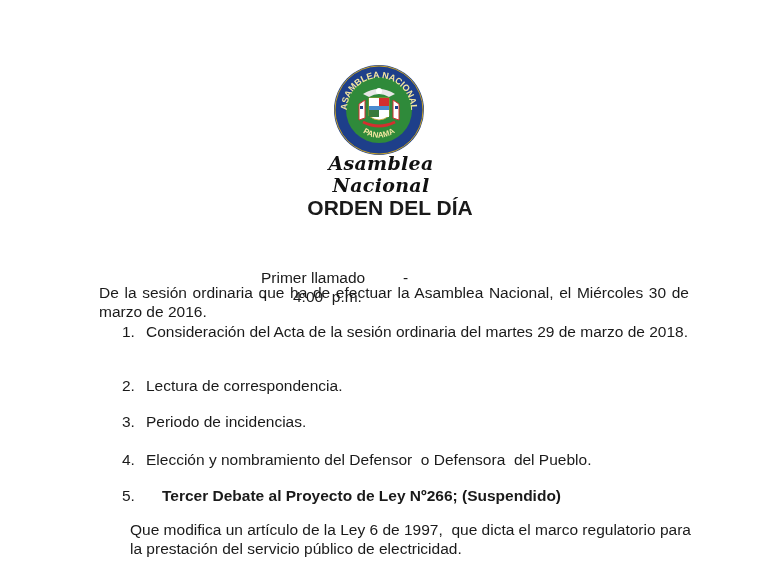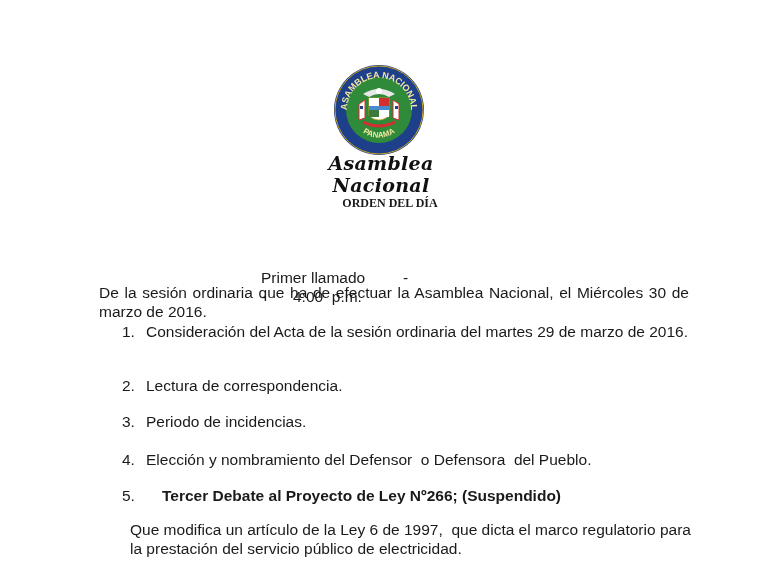--- a/index.html
+++ b/index.html
@@ -18,21 +18,21 @@
     }
     .script-title {
       position: absolute; left: 296px; top: 152px;
       width: 170px; text-align: center;
       font-family: "DejaVu Serif", serif;
       font-style: italic; font-weight: bold;
       font-size: 19px; letter-spacing: 0.3px; color: #111;
     }
     .doc-title {
       position: absolute; left: 0; top: 196px; width: 780px;
-      text-align: center; font-weight: bold; font-size: 12px; font-family: Liberation Serif, serif;
+      text-align: center; font-weight: bold; font-size: 21px;
     }
     .intro {
       position: absolute; left: 99px; top: 248px; width: 590px;
       font-size: 15.5px; line-height: 19px; text-align: justify;
       text-align-last: left;
       margin-top: 35px;
     }
     .calls {
       position: absolute; left: 261px; top: 269px;
       font-size: 15.5px; line-height: 18px;
@@ -104,21 +104,21 @@
   </div>
   <div class="call-row">
     <span class="call-dash">-</span>
     <span class="call-time" style="white-space:pre">4:00  p.m.</span>
   </div>
 </div>
 
 <div class="items">
   <div class="item" style="top:0px">
     <span class="item-num">1.</span>
-    <span class="item-text">Consideración del Acta de la sesión ordinaria del martes 29 de marzo de 2016.</span>
+    <span class="item-text">Consideración del Acta de la sesión ordinaria del martes 29 de marzo de 2018.</span>
   </div>
   <div class="item" style="top:54px">
     <span class="item-num">2.</span>
     <span class="item-text">Lectura de correspondencia.</span>
   </div>
   <div class="item" style="top:90px">
     <span class="item-num">3.</span>
     <span class="item-text">Periodo de incidencias.</span>
   </div>
   <div class="item" style="top:128px">

